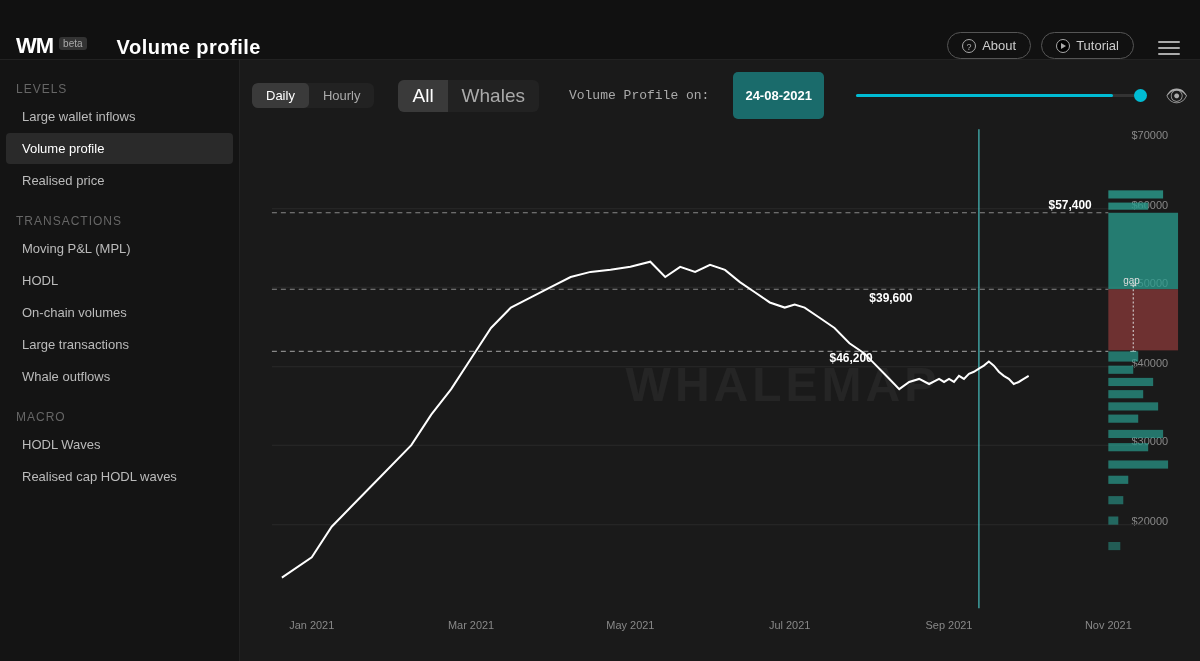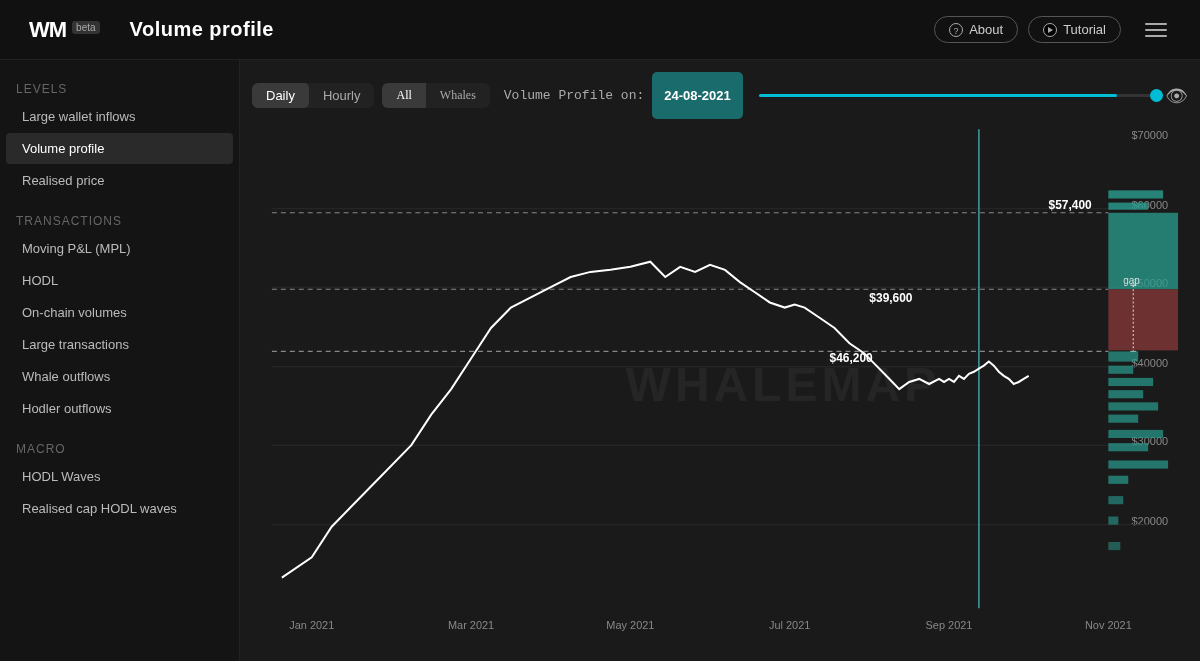--- a/index.html
+++ b/index.html
@@ -9,23 +9,23 @@
       font-family: -apple-system, BlinkMacSystemFont, 'Segoe UI', sans-serif;
       width: 1200px;
       height: 661px;
       overflow: hidden;
       display: flex;
       flex-direction: column;
     }
     
     .header {
       display: flex;
-      align-items: center;
+      align-items: flex-end;
       background: #111;
-      padding: 0 29px;
+      padding: 0 16px;
       height: 60px;
       flex-shrink: 0;
       border-bottom: 1px solid #222;
     }
     .logo-area {
       display: flex;
       align-items: center;
       gap: 6px;
     }
     .logo-text {
@@ -123,21 +123,21 @@
       flex: 1;
       display: flex;
       flex-direction: column;
       overflow: hidden;
       padding: 12px;
     }
     
     .toolbar {
       display: flex;
       align-items: center;
-      gap: 8px;
+      gap: 24px;
       margin-bottom: 0;
       flex-shrink: 0;
     }
     .tab-group {
       display: flex;
       background: #222;
       border-radius: 6px;
       overflow: hidden;
     }
     .tab-btn {
@@ -154,26 +154,25 @@
       border-radius: 5px;
     }
     .filter-group {
       display: flex;
       background: #222;
       border-radius: 6px;
       overflow: hidden;
     }
     .filter-btn {
       padding: 5px 14px;
-      font-size: 12px;
+      font-size: 19px;
       color: #aaa;
       cursor: pointer;
       border: none;
       background: transparent;
-      font-family: Liberation Serif, serif;
     }
     .filter-btn.active {
       background: #3a3a3a;
       color: #fff;
     }
     .date-label {
       font-size: 13px;
       color: #aaa;
       margin-left: 6px;
       font-family: Liberation Mono, monospace;
@@ -286,21 +285,20 @@
     <div class="sidebar-item">Large wallet inflows</div>
     <div class="sidebar-item active">Volume profile</div>
     <div class="sidebar-item">Realised price</div>
 
     <div class="sidebar-section-label" style="margin-top:12px">TRANSACTIONS</div>
     <div class="sidebar-item">Moving P&amp;L (MPL)</div>
     <div class="sidebar-item">HODL</div>
     <div class="sidebar-item">On-chain volumes</div>
     <div class="sidebar-item">Large transactions</div>
     <div class="sidebar-item">Whale outflows</div>
-    <div class="sidebar-item">Hodler outflows</div>
 
     <div class="sidebar-section-label" style="margin-top:12px">MACRO</div>
     <div class="sidebar-item">HODL Waves</div>
     <div class="sidebar-item">Realised cap HODL waves</div>
   </div>
 
   <div class="content">
 
     <div class="toolbar">
       <div class="tab-group">

